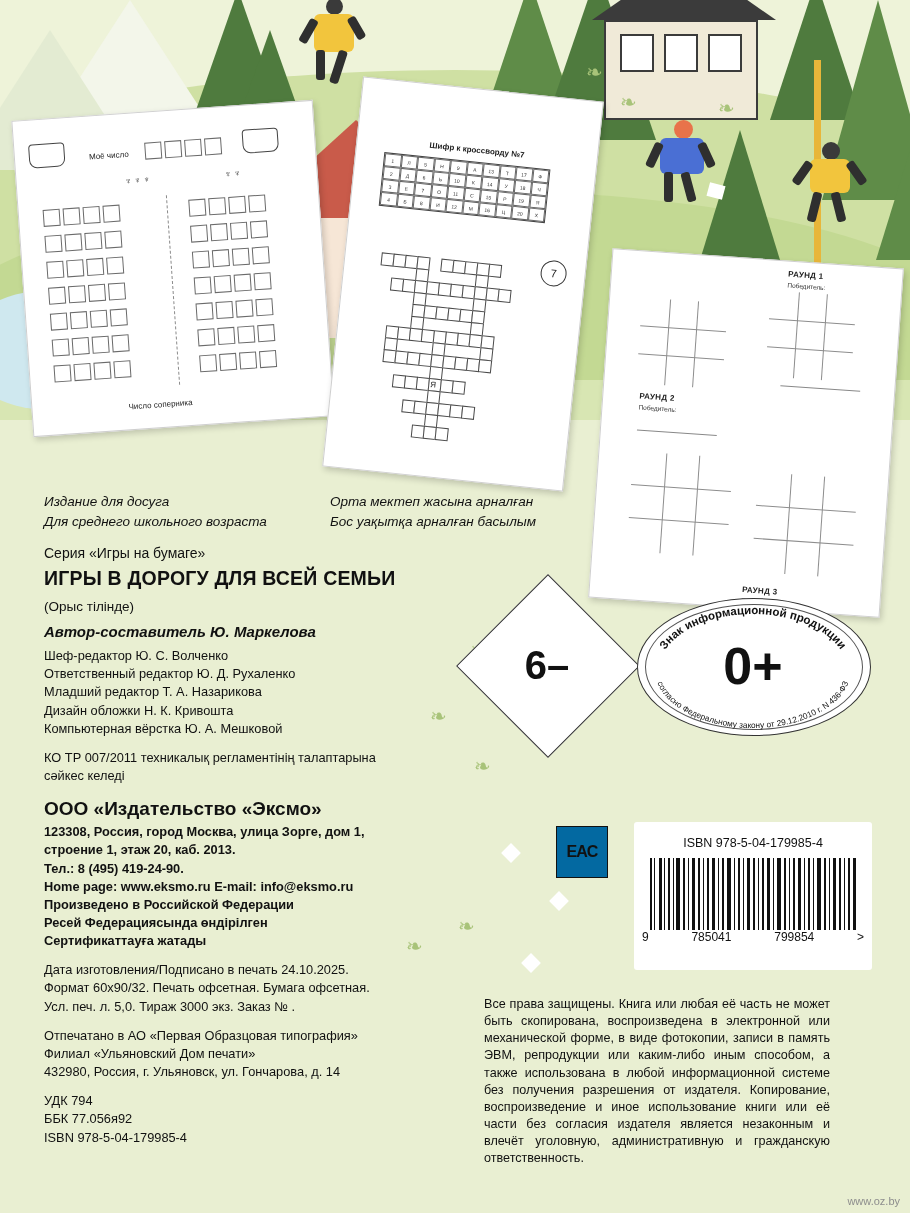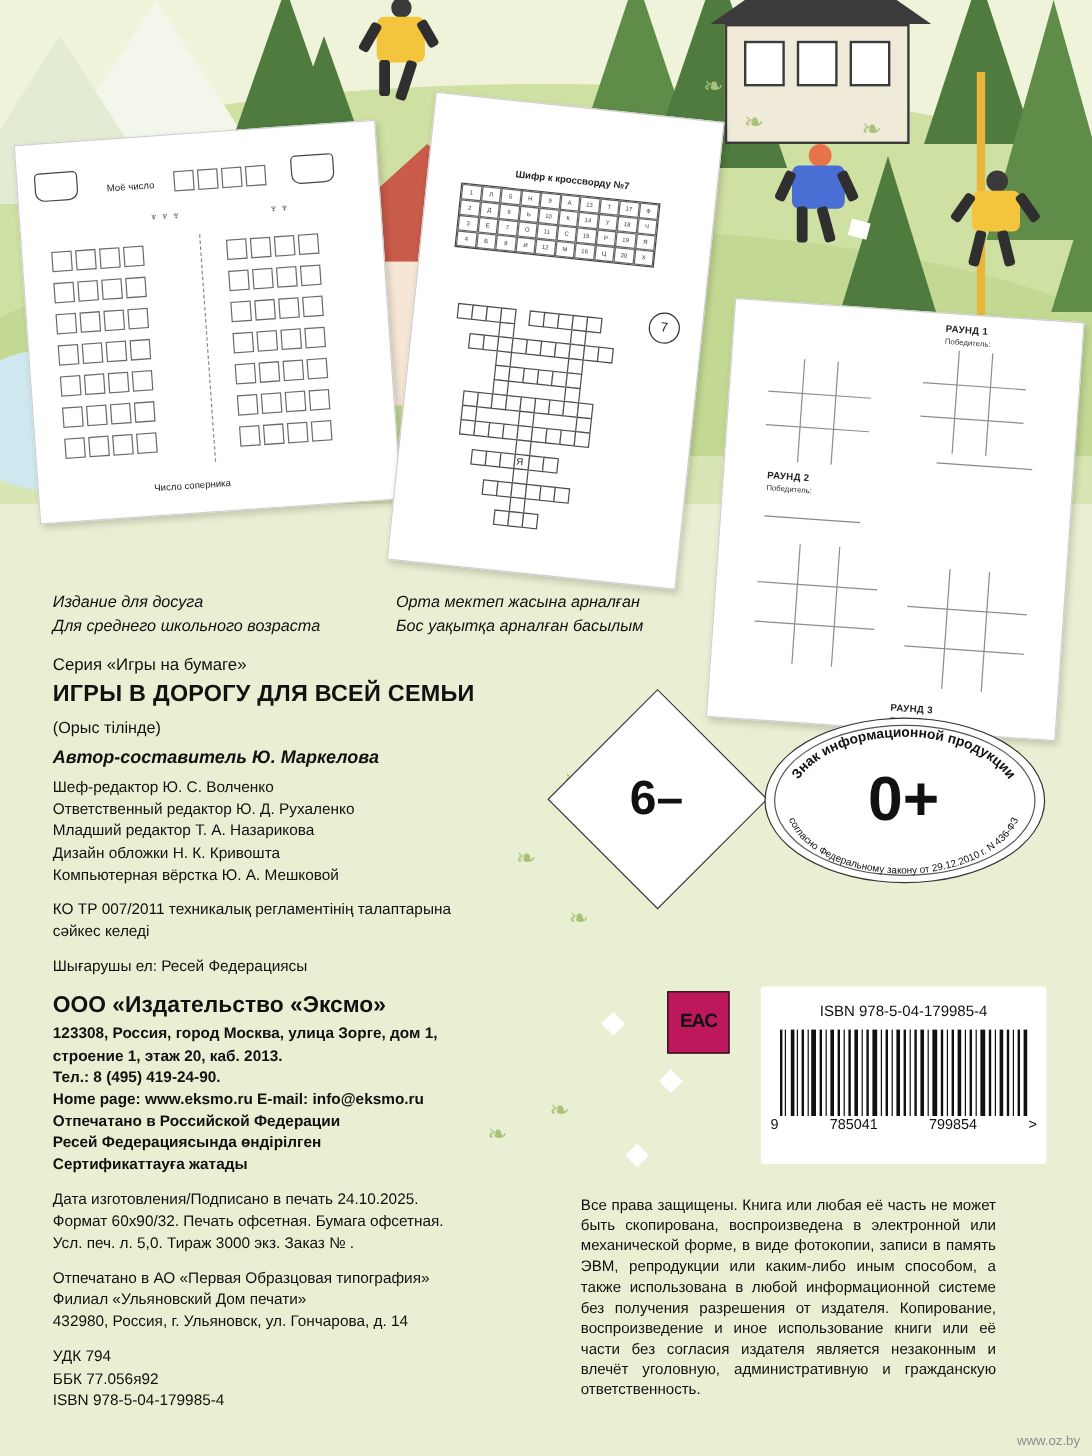--- a/index.html
+++ b/index.html
@@ -79,21 +79,21 @@
   
   .age-diamond{position:absolute;left:483px;top:601px;width:128px;height:128px;background:#fff;border:1.5px solid #333;transform:rotate(45deg);}
   .age-text{position:absolute;left:483px;top:601px;width:128px;height:128px;display:flex;align-items:center;justify-content:center;font-size:40px;font-weight:bold;color:#111;}
 
   .seal{position:absolute;left:637px;top:598px;width:232px;height:136px;border-radius:50%;background:#fff;border:1.5px solid #333;}
   .seal-inner{position:absolute;left:645px;top:604px;width:216px;height:124px;border-radius:50%;border:1px solid #555;}
   .seal-center{position:absolute;left:637px;top:598px;width:232px;height:136px;display:flex;align-items:center;justify-content:center;font-size:52px;font-weight:bold;color:#111;}
   .seal-top{position:absolute;left:637px;top:598px;width:232px;height:136px;}
 
   
-  .eac{position:absolute;left:556px;top:826px;width:50px;height:50px;border:1.5px solid #111;background:#be185d;display:flex;align-items:center;justify-content:center;font-size:16px;font-weight:bold;letter-spacing:-1px;color:#111;}
+  .eac{position:absolute;left:556px;top:826px;width:50px;height:50px;border:1.5px solid #111;background:#0369a1;display:flex;align-items:center;justify-content:center;font-size:16px;font-weight:bold;letter-spacing:-1px;color:#111;}
   .isbnbox{position:absolute;left:634px;top:822px;width:238px;height:148px;background:#fff;border-radius:3px;}
   .isbn-text{position:absolute;left:634px;top:836px;width:238px;text-align:center;font-size:12.5px;color:#111;}
   .barcode{position:absolute;left:650px;top:858px;width:206px;height:72px;}
   .barcode i{position:absolute;top:0;background:#111;height:72px;}
   .bc-digits{position:absolute;left:642px;top:930px;width:222px;display:flex;justify-content:space-between;font-size:12px;color:#111;font-family:"Liberation Sans",sans-serif;}
 
   
   .rights{position:absolute;left:484px;top:996px;width:346px;font-size:12.6px;line-height:1.36;color:#111;text-align:justify;}
 
   .wm{position:absolute;right:10px;bottom:6px;font-size:11px;color:#8d8d8d;}
@@ -462,30 +462,29 @@
       <div>Дизайн обложки Н. К. Кривошта</div>
       <div>Компьютерная вёрстка Ю. А. Мешковой</div>
     </div>
 
     <div class="para">
       <div>КО ТР 007/2011 техникалық регламентінің талаптарына</div>
       <div>сәйкес келеді</div>
     </div>
 
     <div class="para">
-      <div>Шығарушы ел: Ресей Федерациясы</div>
     </div>
 
     <div class="para bold">ООО «Издательство «Эксмо»</div>
     <div class="small">
       <div>123308, Россия, город Москва, улица Зорге, дом 1,</div>
       <div>строение 1, этаж 20, каб. 2013.</div>
       <div>Тел.: 8 (495) 419-24-90.</div>
       <div>Home page: www.eksmo.ru E-mail: info@eksmo.ru</div>
-      <div>Отпечатано в Российской Федерации</div>
+      <div>Произведено в Российской Федерации</div>
       <div>Ресей Федерациясында өндірілген</div>
       <div>Сертификаттауға жатады</div>
     </div>
 
     <div class="para">
       <div>Дата изготовления/Подписано в печать 24.10.2025.</div>
       <div>Формат 60x90/32. Печать офсетная. Бумага офсетная.</div>
       <div>Усл. печ. л. 5,0. Тираж 3000 экз. Заказ № .</div>
     </div>
 

